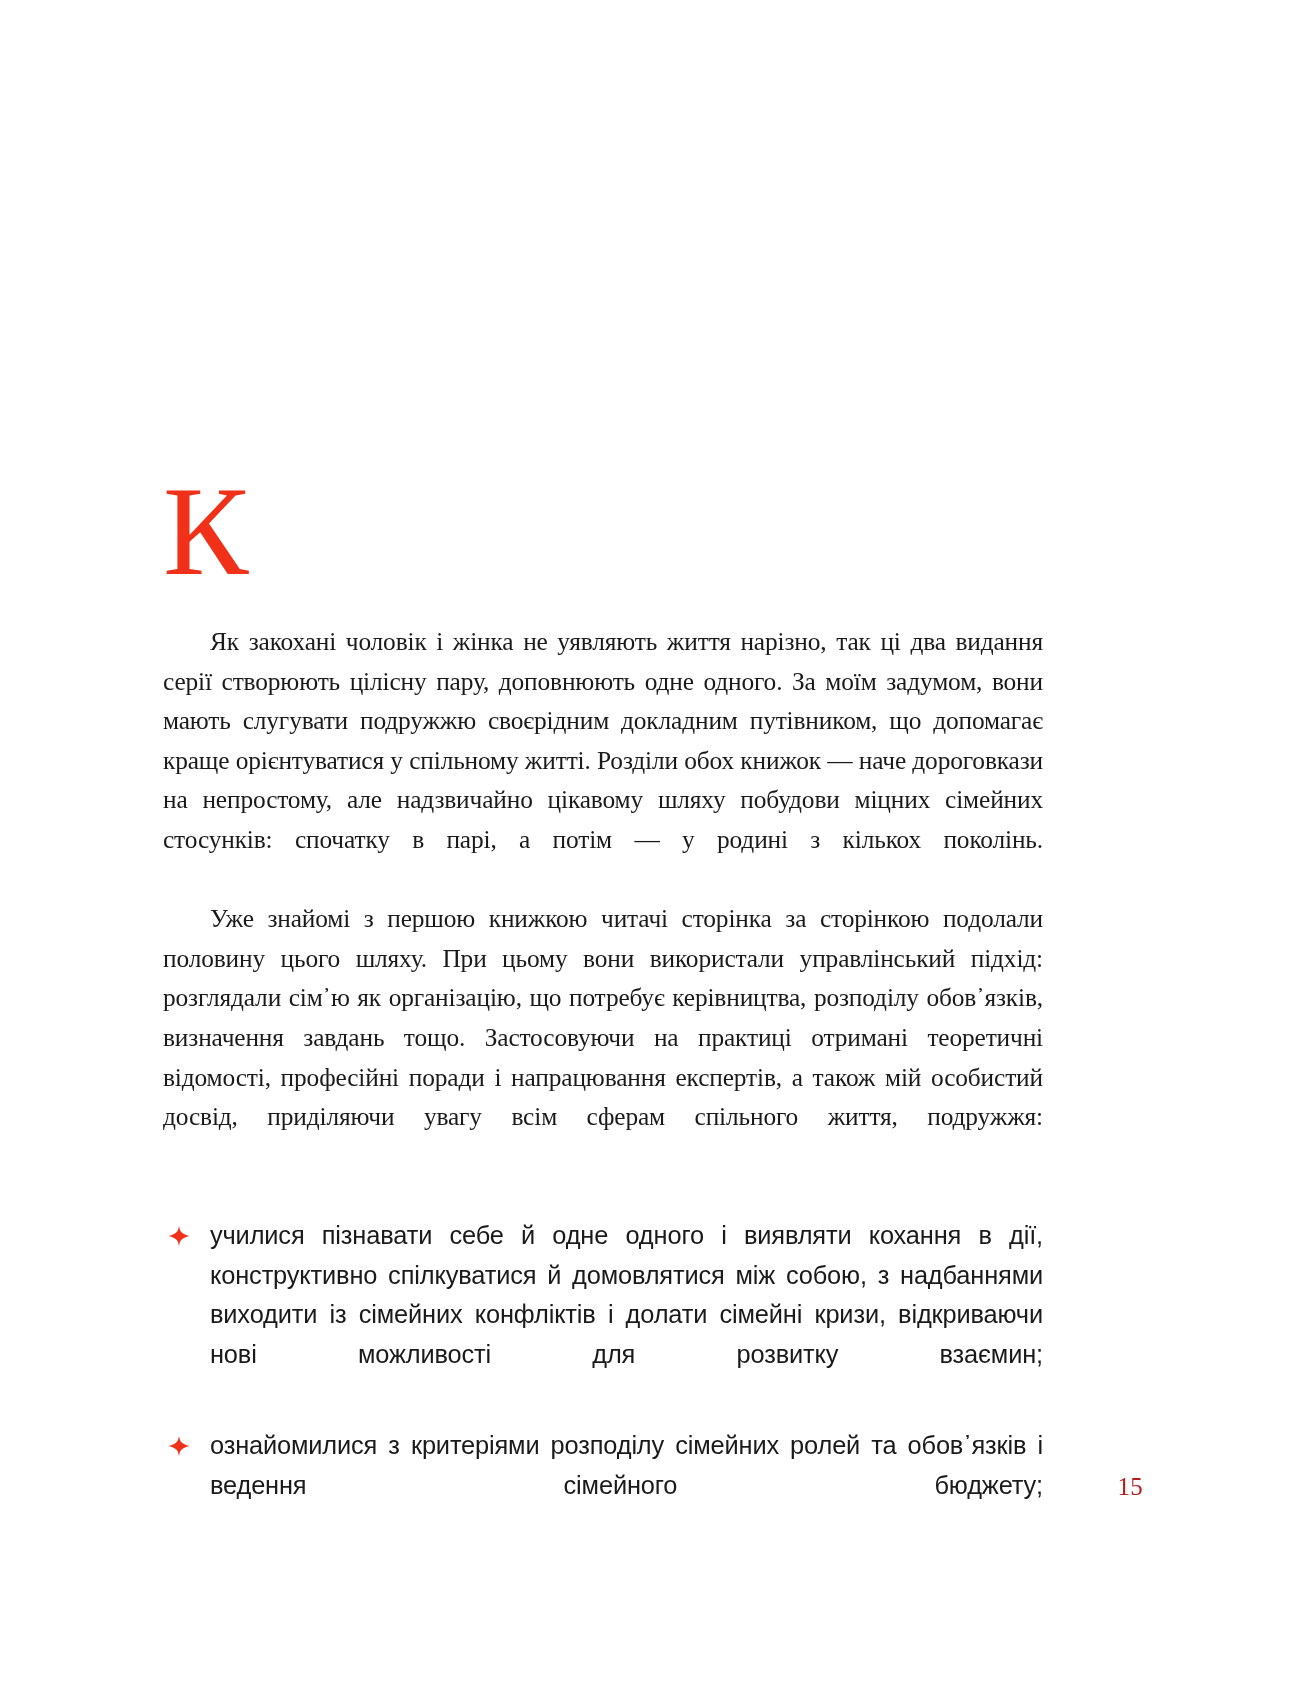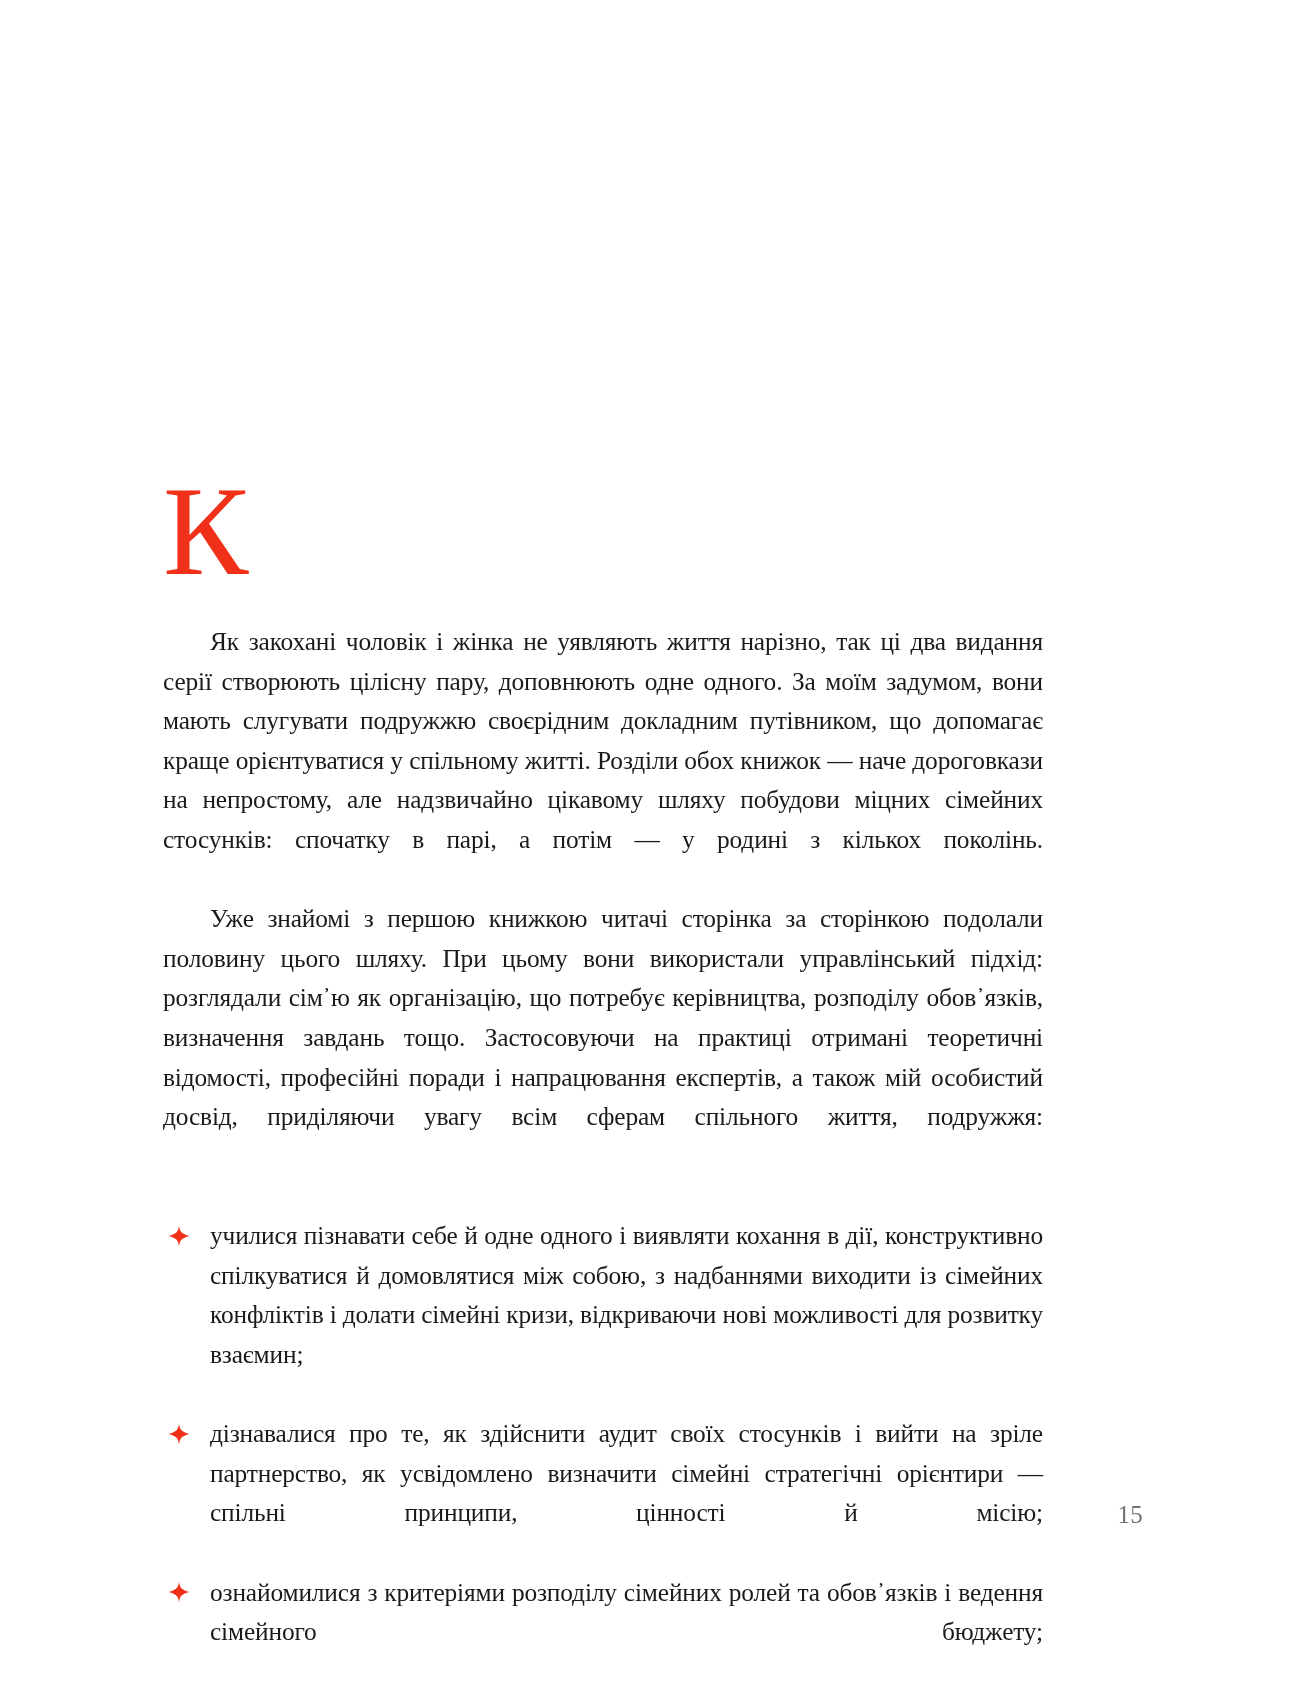--- a/index.html
+++ b/index.html
@@ -66,22 +66,22 @@
   
   .bullet-list {
     margin: 40px 0 0 0;
     padding: 0;
     list-style: none;
   }
 
   .bullet-item {
     position: relative;
     padding-left: 47px;
-    margin: 0 0 0 0;
-    font-family: Liberation Serif, serif;
+    margin: 12px 0 0 0;
+    font-family: Liberation Sans, sans-serif;
     font-size: 25.4px;
     line-height: 39.6px;
     color: #1a1a1a;
     text-align: justify;
     text-justify: inter-word;
     letter-spacing: -0.15px;
     word-spacing: -0.4px;
   }
 
   .bullet-marker {
@@ -111,24 +111,24 @@
   .para::after {
     content: "";
     display: inline-block;
     width: 100%;
   }
 
   
   .page-number {
     position: absolute;
     right: 156px;
-    bottom: 164px;
+    bottom: 192px;
     font-family: "Liberation Serif", "DejaVu Serif", serif;
     font-size: 25px;
-    color: #737373;
+    color: #b91c1c;
     letter-spacing: 0.2px;
   }
 </style>
 </head>
 <body>
 
 <div class="page">
 
   <div class="content">
 
@@ -144,28 +144,20 @@
 
       <li class="bullet-item">
         <span class="bullet-marker">
           <svg viewBox="0 0 24 24" aria-hidden="true">
             <path d="M12 0.5 C12.9 7.2 14.4 9.6 23.5 12 C14.4 14.4 12.9 16.8 12 23.5 C11.1 16.8 9.6 14.4 0.5 12 C9.6 9.6 11.1 7.2 12 0.5 Z" fill="currentColor"></path>
           </svg>
         </span>
         <span class="bullet-text">училися пізнавати себе й одне одного і виявляти кохання в дії, конструктивно спілкуватися й домовлятися між собою, з надбаннями виходити із сімейних конфліктів і долати сімейні кризи, відкриваючи нові можливості для розвитку взаємин;</span>
       </li>
 
-      <li class="bullet-item">
-        <span class="bullet-marker">
-          <svg viewBox="0 0 24 24" aria-hidden="true">
-            <path d="M12 0.5 C12.9 7.2 14.4 9.6 23.5 12 C14.4 14.4 12.9 16.8 12 23.5 C11.1 16.8 9.6 14.4 0.5 12 C9.6 9.6 11.1 7.2 12 0.5 Z" fill="currentColor"></path>
-          </svg>
-        </span>
-        <span class="bullet-text">дізнавалися про те, як здійснити аудит своїх стосунків і вийти на зріле партнерство, як усвідомлено визначити сімейні стратегічні орієнтири — спільні принципи, цінності й місію;</span>
-      </li>
 
       <li class="bullet-item">
         <span class="bullet-marker">
           <svg viewBox="0 0 24 24" aria-hidden="true">
             <path d="M12 0.5 C12.9 7.2 14.4 9.6 23.5 12 C14.4 14.4 12.9 16.8 12 23.5 C11.1 16.8 9.6 14.4 0.5 12 C9.6 9.6 11.1 7.2 12 0.5 Z" fill="currentColor"></path>
           </svg>
         </span>
         <span class="bullet-text">ознайомилися з критеріями розподілу сімейних ролей та обов᾽язків і ведення сімейного бюджету;</span>
       </li>
 

